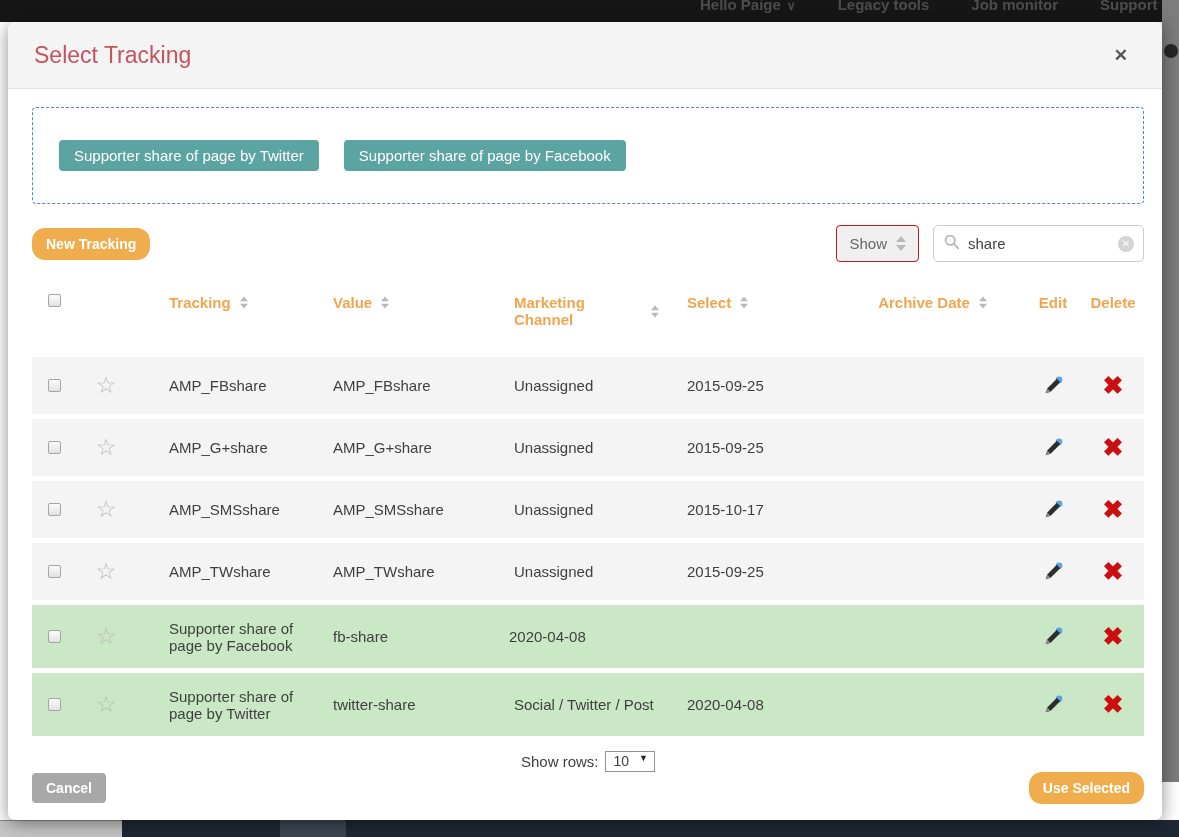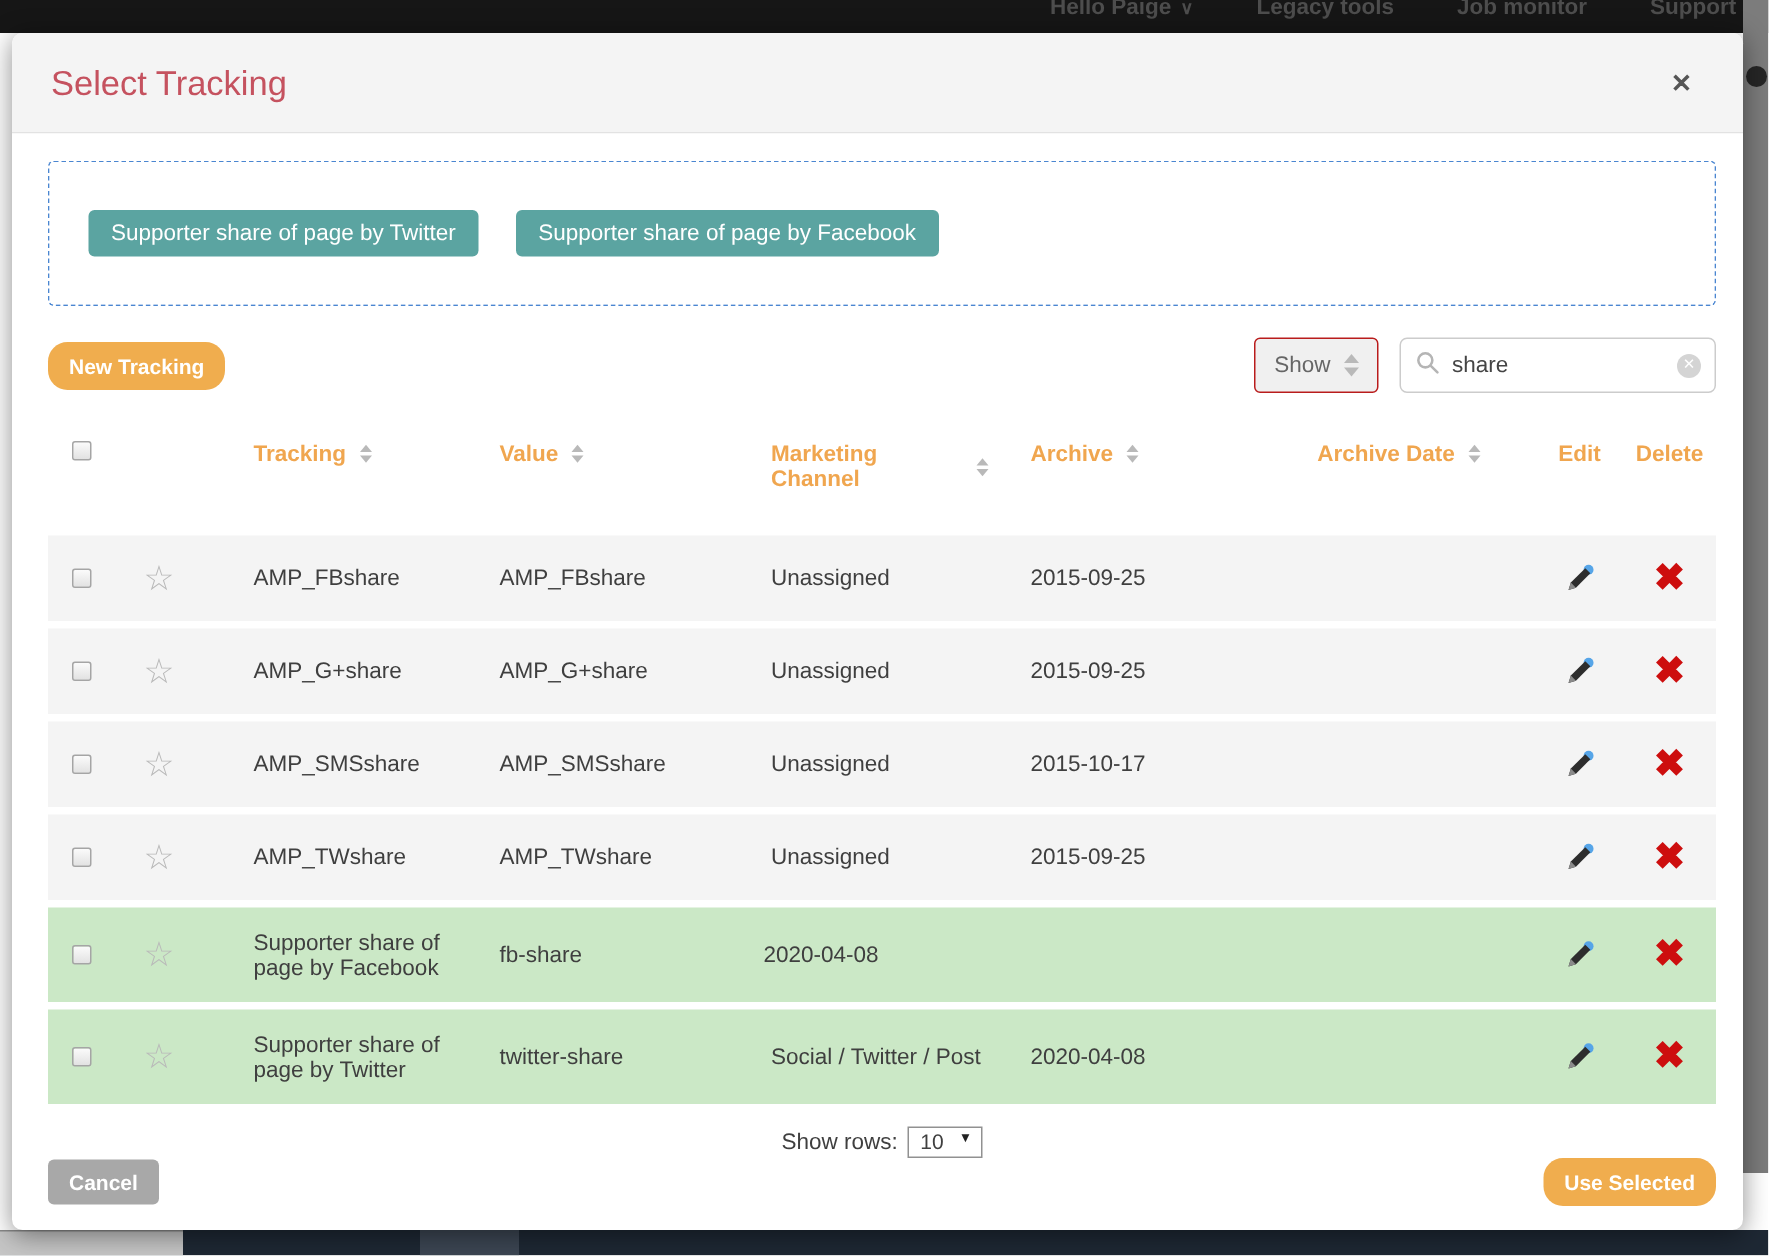--- a/index.html
+++ b/index.html
@@ -145,21 +145,21 @@
               </span>
             </span>
           <span class="c-chan hcell">
               <span style="max-width:128px">Marketing Channel</span>
               <span class="spin">
                 <span class="tri-up"></span>
                 <span class="tri-dn"></span>
               </span>
             </span>
           <span class="c-created hcell">
-              <span>Archive</span>
+              <span>Select</span>
               <span class="spin">
                 <span class="tri-up"></span>
                 <span class="tri-dn"></span>
               </span>
             </span>
           <span class="c-arch hcell">
               <span>Archive Date</span>
               <span class="spin">
                 <span class="tri-up"></span>
                 <span class="tri-dn"></span>

